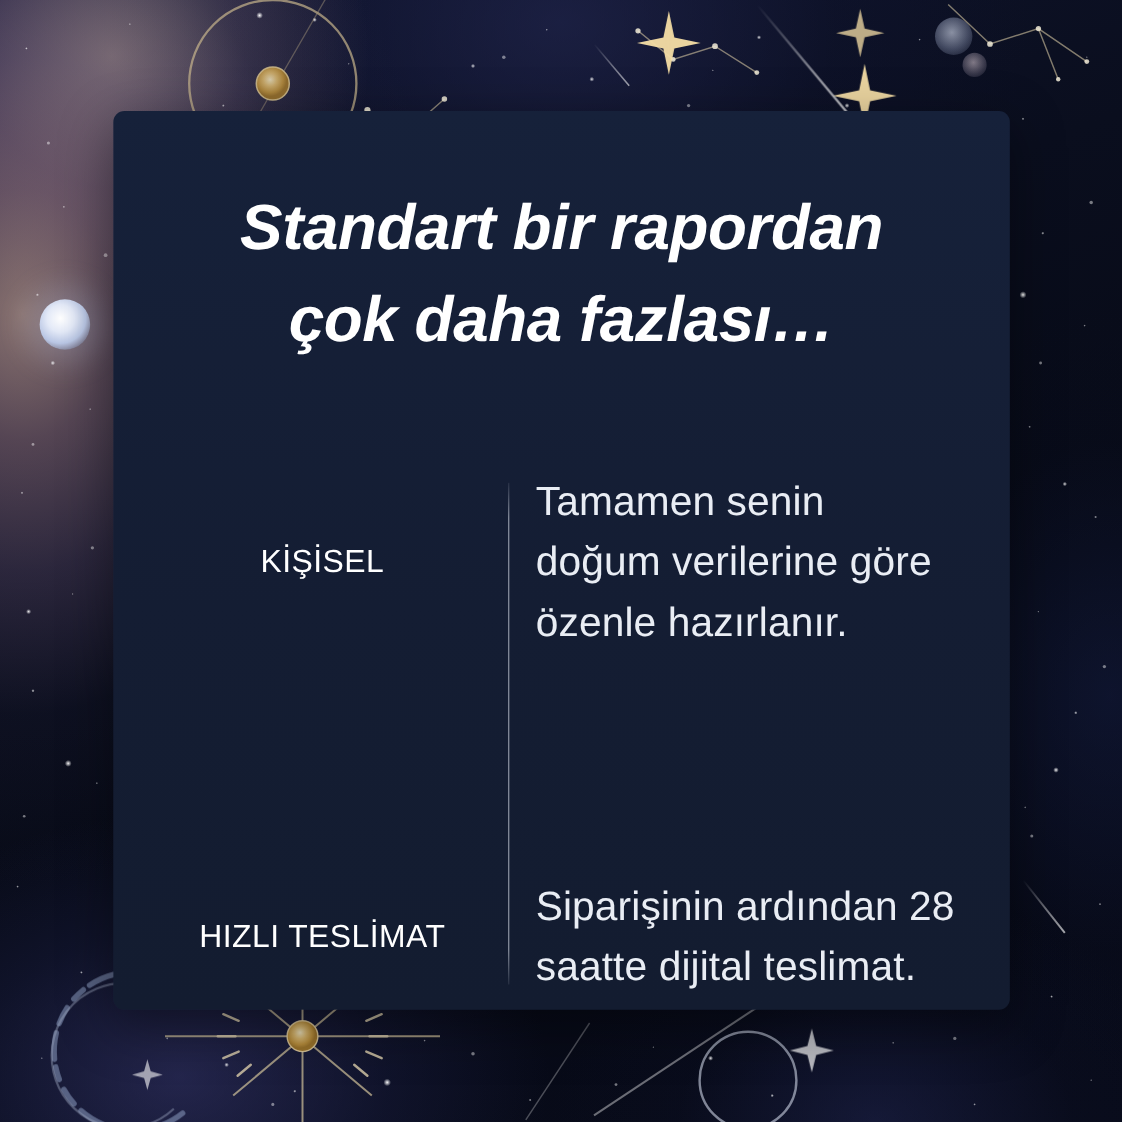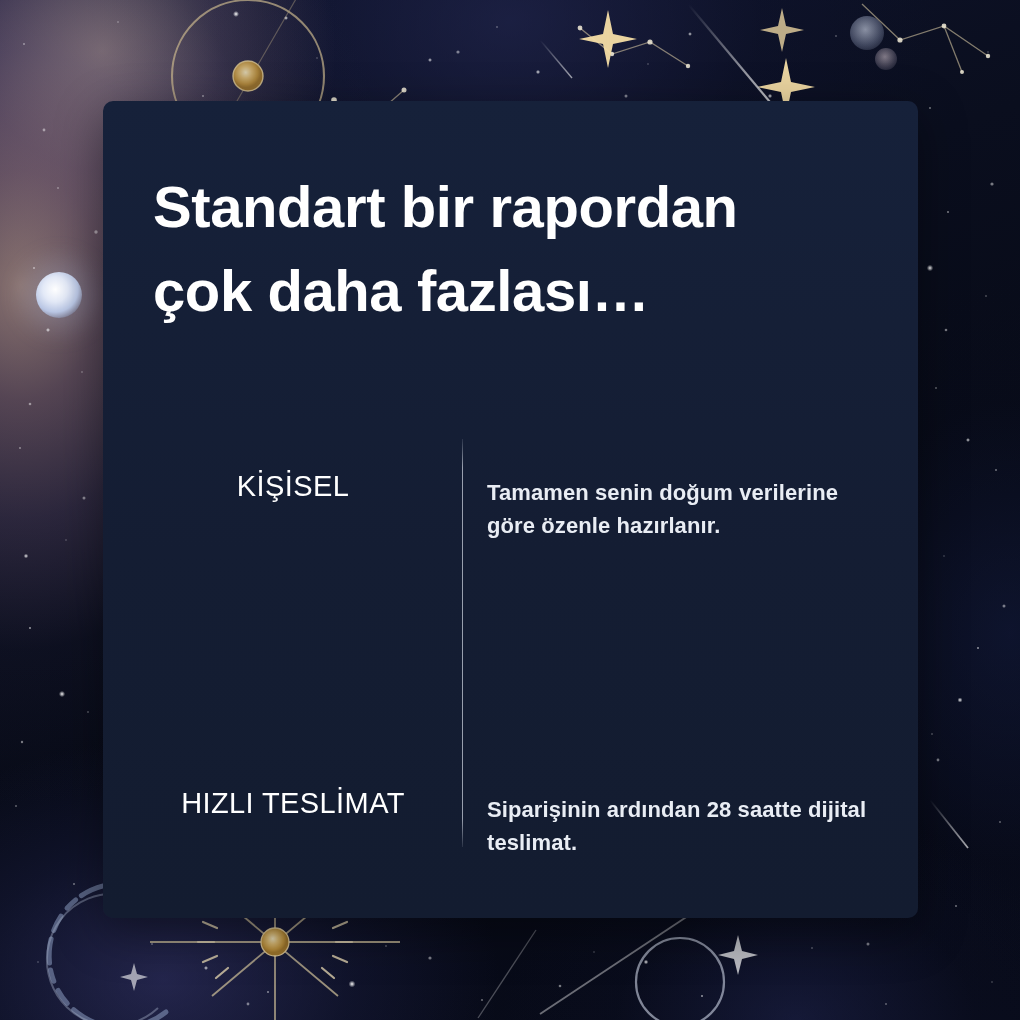--- a/index.html
+++ b/index.html
@@ -178,22 +178,24 @@
     display: flex;
     flex-direction: column;
   }
 
   .headline {
     color: #ffffff;
     font-size: 58px;
     font-weight: 700;
     line-height: 1.45;
     letter-spacing: -0.4px;
+    text-align: center;
     white-space: pre-line;
     margin-top: 8px;
+    font-style: italic;
   }
 
   .features {
     margin-top: 96px;
     display: flex;
     flex-direction: column;
     gap: 50px;
     position: relative;
   }
 
@@ -225,25 +227,24 @@
         rgba(235,240,250,.10) 0%,
         rgba(235,240,250,.62) 7%,
         rgba(235,240,250,.62) 93%,
         rgba(235,240,250,.10) 100%);
   }
 
   .feature-text {
     flex: 1;
     padding-left: 26px;
     color: #e9edf4;
-    font-size: 22px;
-    font-weight: 700;
+    font-size: 37px;
+    font-weight: 400;
     line-height: 1.48;
     letter-spacing: 0.1px;
-    margin-top: 48px;
   }
 </style>
 </head>
 <body>
 
 <div id="stage">
 
   <div class="bg-base"></div>
   <div class="stars-sm"></div>
   <div class="stars-md"></div>

